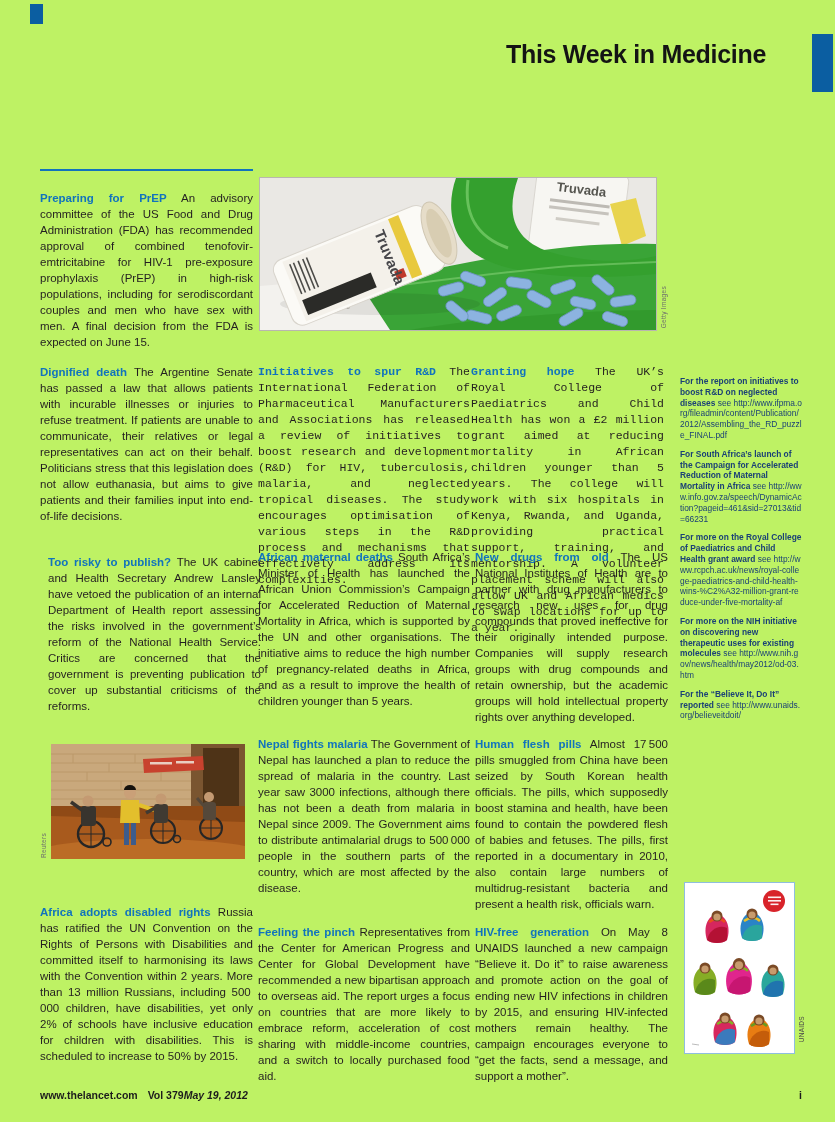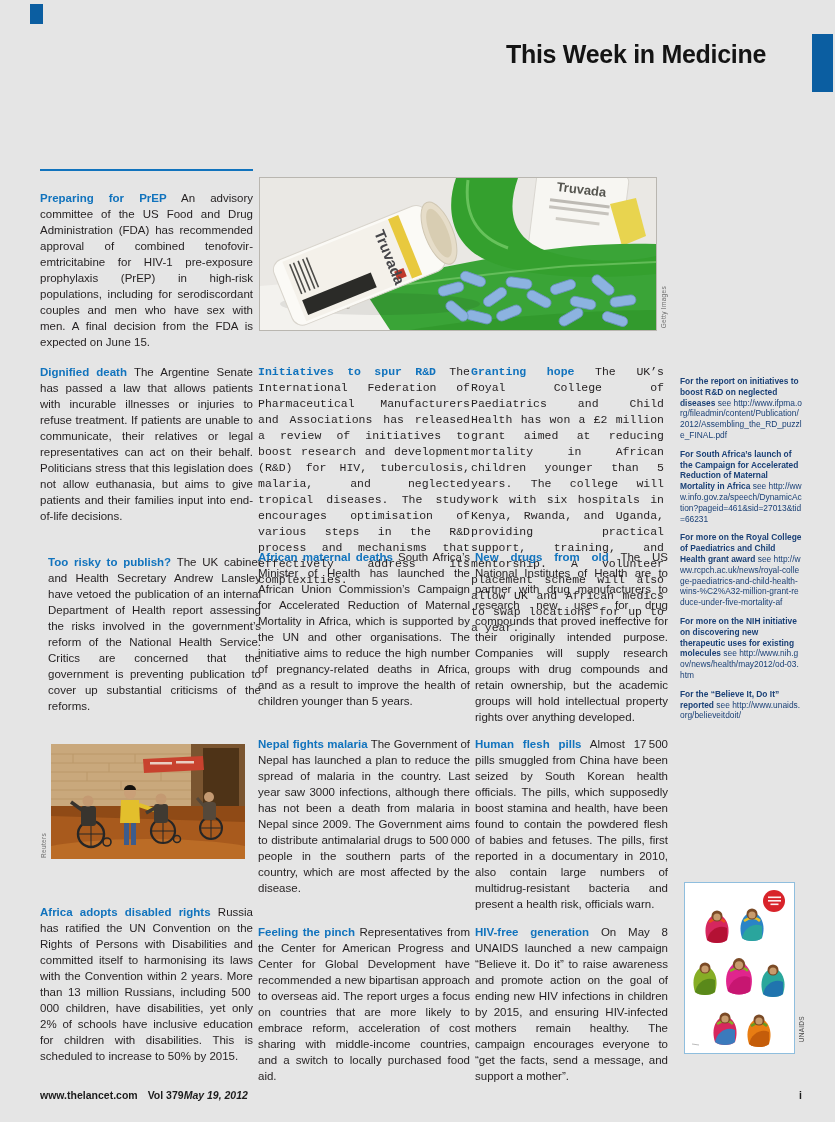--- a/index.html
+++ b/index.html
@@ -1,16 +1,16 @@
 <!DOCTYPE html>
 <html lang="en"><head>
 <meta charset="utf-8">
 <style>
   html,body{margin:0;padding:0;background:#fff;}
-  .page{position:relative;width:835px;height:1122px;background:#e5e5e5;overflow:hidden;
+  .page{position:relative;width:835px;height:1122px;background:#bef264;overflow:hidden;
         font-family:"Liberation Sans","DejaVu Sans",sans-serif;color:#231f20;}
   .corner-tab{position:absolute;left:30px;top:4px;width:13px;height:20px;background:#0b5ea1;}
   .page-title{position:absolute;left:0;top:40px;width:766px;text-align:right;margin:0;
         font-size:25px;font-weight:bold;color:#141414;letter-spacing:-0.3px;}
   .edge-tab{position:absolute;left:812px;top:34px;width:21px;height:58px;background:#0b5ea1;}
   .col-rule{position:absolute;left:40px;top:169px;width:213px;height:2px;background:#1173bd;}
 
   .story{position:absolute;font-size:11.5px;line-height:16px;text-align:justify;
          hyphens:auto;margin-top:16px;-webkit-hyphens:auto;}
   .sh{font-weight:bold;color:#1173bd;}

